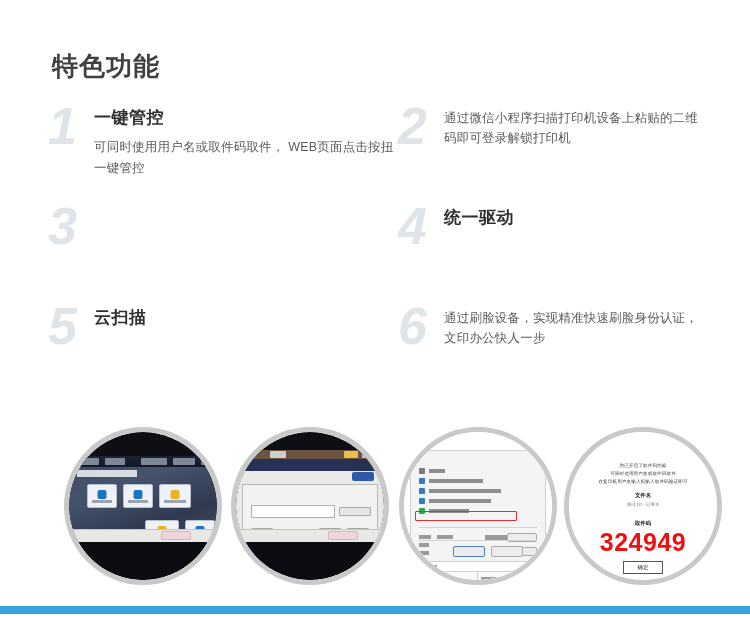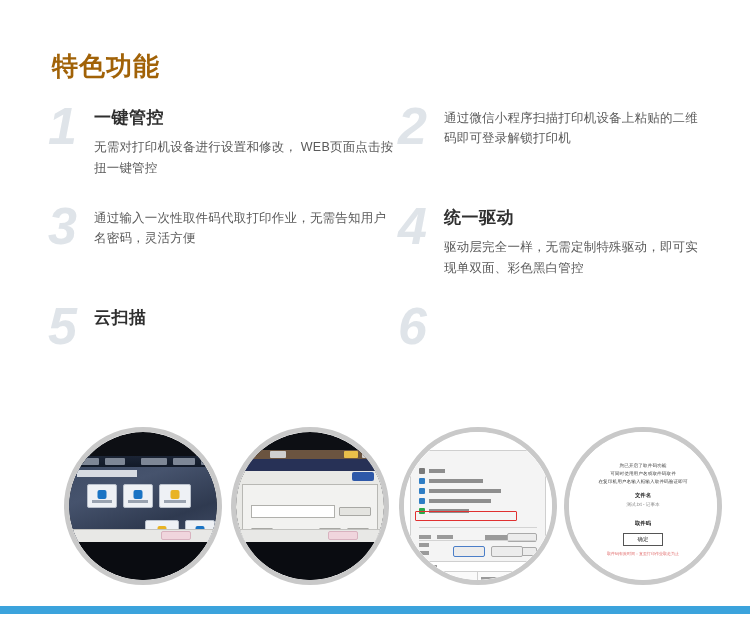--- a/index.html
+++ b/index.html
@@ -19,21 +19,21 @@
     background: #ffffff;
   }
 
   
   .section-title {
     position: absolute;
     left: 52px;
     top: 52px;
     font-size: 26px;
     font-weight: bold;
-    color: #a16207;
+    color: #404040;
     letter-spacing: 1px;
     line-height: 1.15;
   }
 
   
   .features {
     position: absolute;
     left: 52px;
     top: 108px;
     width: 650px;
@@ -212,46 +212,45 @@
 
 <div id="page">
 
   <div class="section-title">特色功能</div>
 
   <div class="features">
 
     <div class="feature">
       <div class="feature-num">1</div>
       <div class="feature-head">一键管控</div>
-      <div class="feature-desc">无需对打印机设备进行设置和修改， WEB页面点击按扭一键管控</div>
+      <div class="feature-desc">可同时使用用户名或取件码取件， WEB页面点击按扭一键管控</div>
     </div>
 
     <div class="feature">
       <div class="feature-num">2</div>
       <div class="feature-desc">通过微信小程序扫描打印机设备上粘贴的二维码即可登录解锁打印机</div>
     </div>
 
     <div class="feature">
       <div class="feature-num">3</div>
-      <div class="feature-desc">通过输入一次性取件码代取打印作业，无需告知用户名密码，灵活方便</div>
     </div>
 
     <div class="feature">
       <div class="feature-num">4</div>
       <div class="feature-head">统一驱动</div>
-      <div class="feature-desc">驱动层完全一样，无需定制特殊驱动，即可实现单双面、彩色黑白管控</div>
     </div>
 
     <div class="feature">
       <div class="feature-num">5</div>
       <div class="feature-head">云扫描</div>
     </div>
 
     <div class="feature">
       <div class="feature-num">6</div>
+      <div class="feature-desc">通过刷脸设备，实现精准快速刷脸身份认证，文印办公快人一步</div>
     </div>
 
   </div>
 
   <div class="thumbs">
 
     <div class="thumb">
       <div class="thumb-inner">
         <div class="panel-photo">
           <div class="panel-screen"></div>
@@ -378,20 +377,21 @@
 
     <div class="thumb">
       <div class="thumb-inner">
         <div class="code-panel">
           <div class="code-notice">您已开启了取件码功能</div>
           <div class="code-notice">可同时使用用户名或取件码取件</div>
           <div class="code-notice">在复印机用户名输入框输入取件码验证即可</div>
           <div class="code-filelabel">文件名</div>
           <div class="code-filename">测试.txt - 记事本</div>
           <div class="code-codelabel">取件码</div>
+          <div class="code-value">324949</div>
           <div class="code-ok">确定</div>
           <div class="code-foot">取件码有效时间：直至打印作业取走为止</div>
         </div>
       </div>
     </div>
 
   </div>
 
   <div class="bottom-bar"></div>
 

